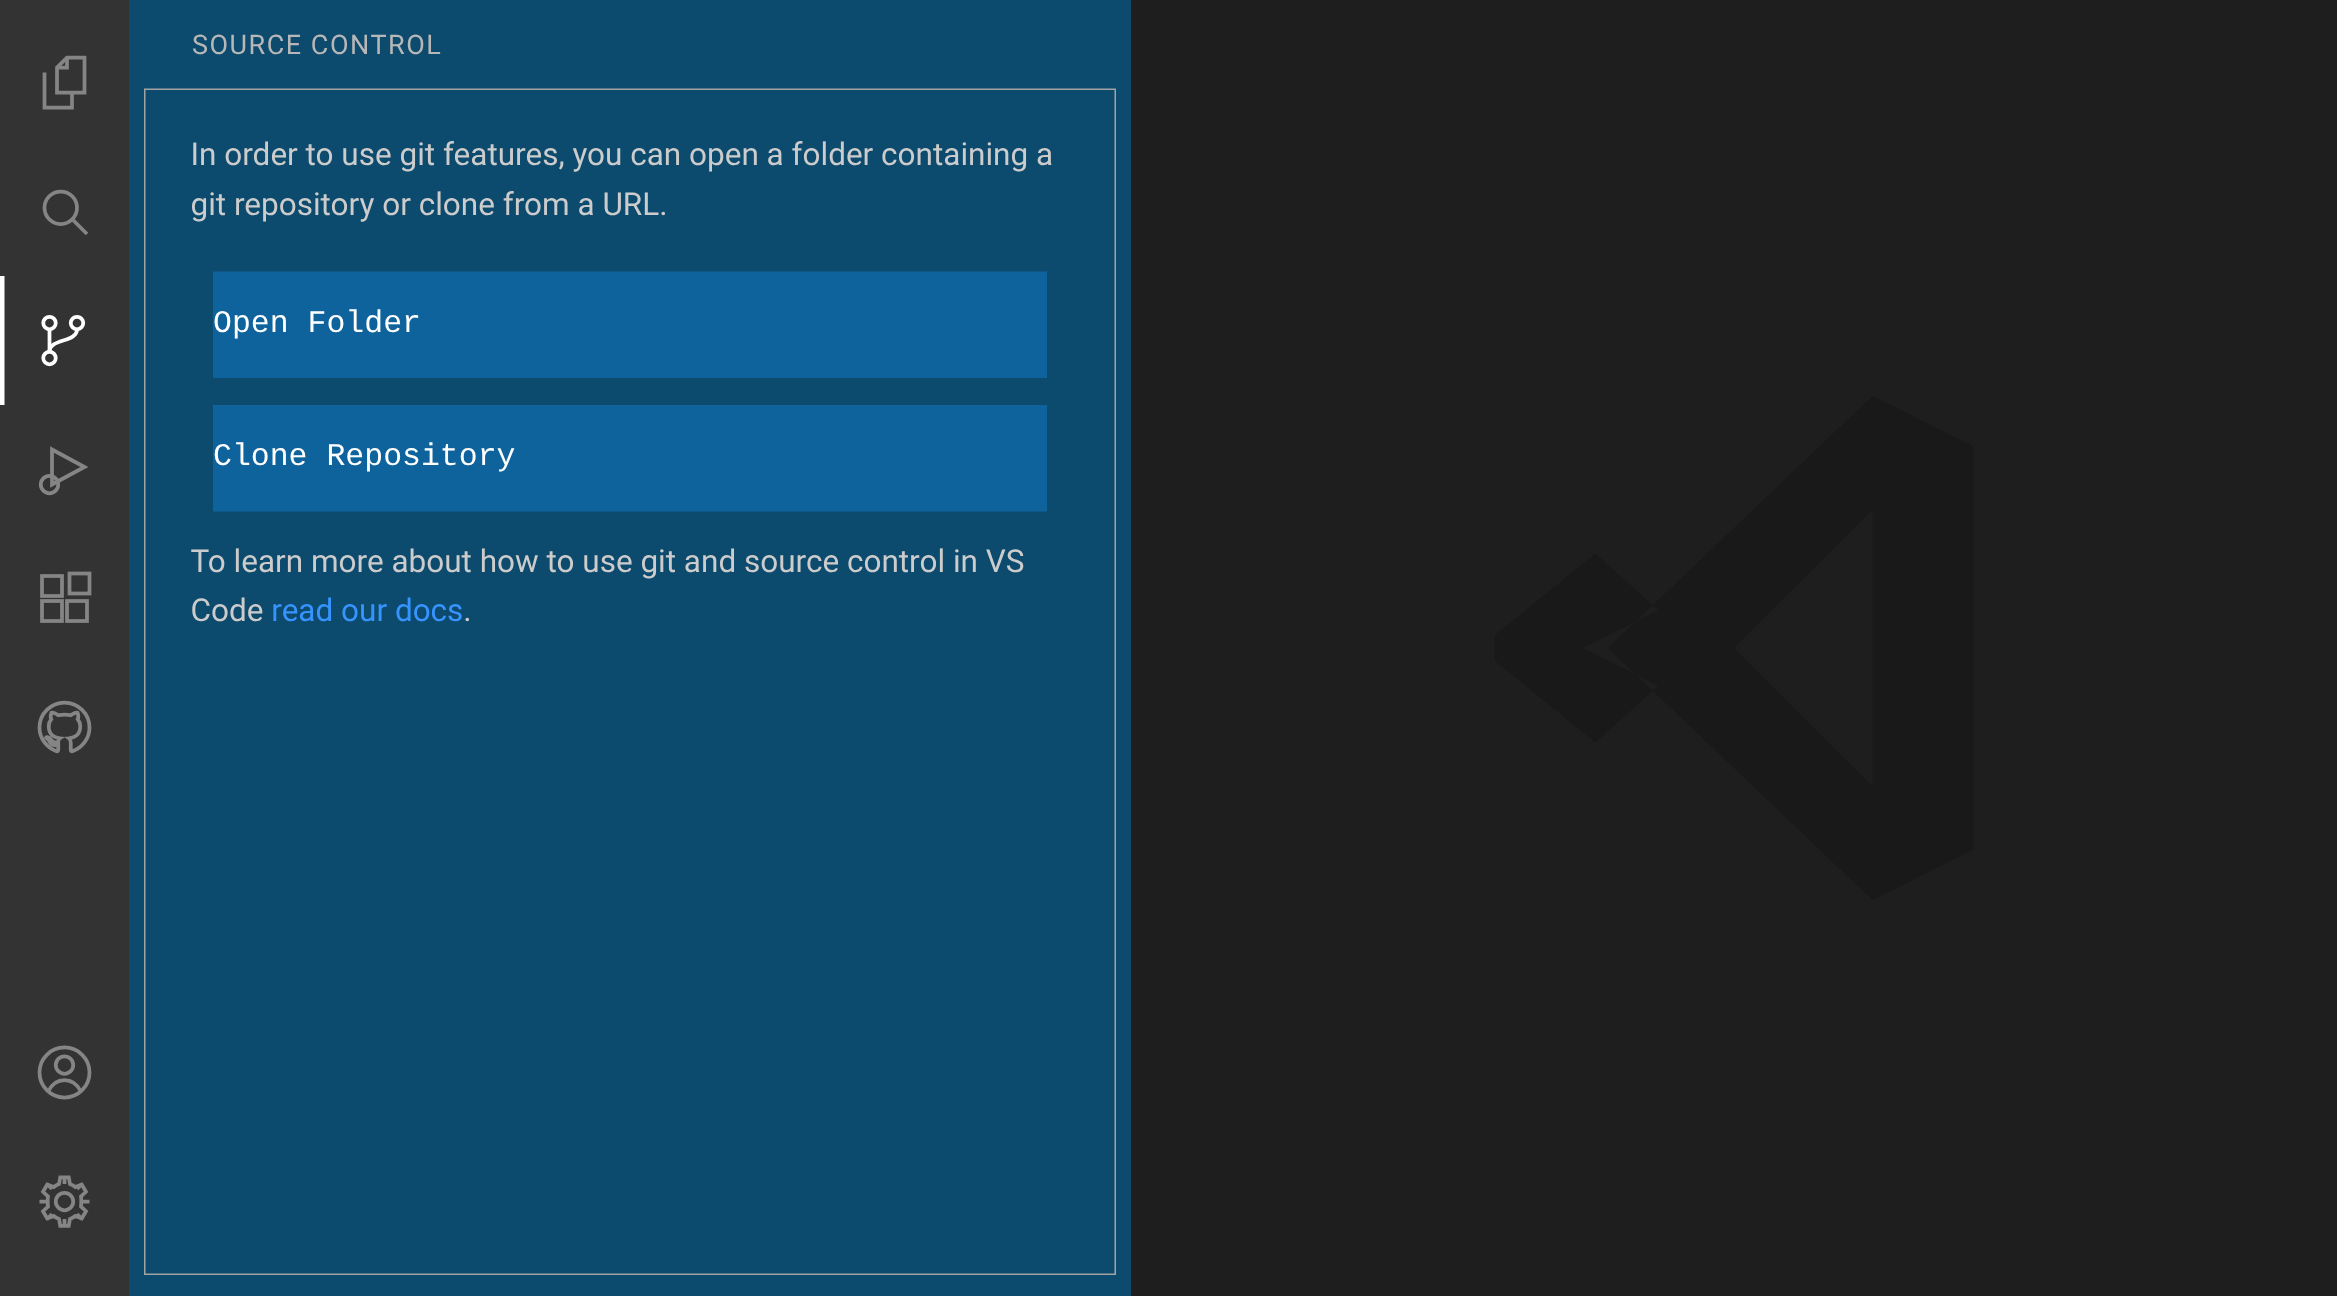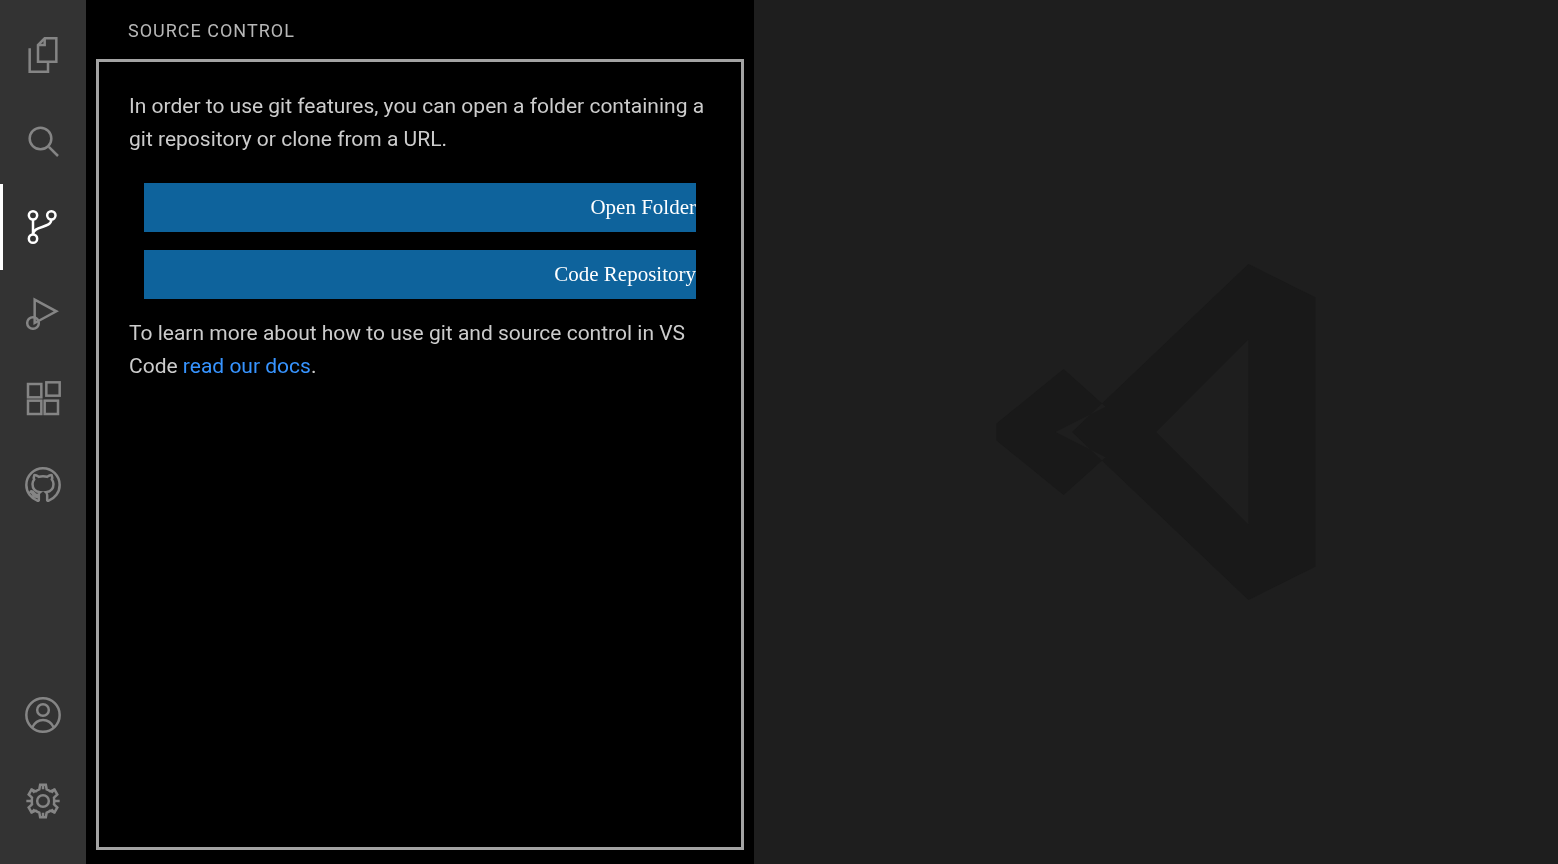--- a/index.html
+++ b/index.html
@@ -61,56 +61,56 @@
       top: 0;
       bottom: 0;
       width: 3px;
       background: #ffffff;
     }
     .activity-item.active svg {
       stroke: #ffffff;
     }
     .sidebar {
       width: 668px;
-      background: #000000;
+      background: #0c4a6e;
       flex-shrink: 0;
       display: flex;
       flex-direction: column;
     }
     .sidebar-header {
       padding: 20px 30px 18px 42px;
       font-size: 18px;
       letter-spacing: 1px;
       color: #b7b7b7;
       font-weight: 400;
     }
     .sidebar-content {
       margin: 0 10px 14px 10px;
       flex: 1;
-      border: 3px solid #a3a3a3;
+      border: 1px solid #a3a3a3;
       padding: 28px 30px;
     }
     .info-text {
       font-size: 21px;
       line-height: 1.55;
       color: #cccccc;
       margin-bottom: 28px;
     }
     .btn {
       display: block;
       width: calc(100% - 30px);
       margin: 0 auto 18px auto;
       background: #0e639c;
       color: #ffffff;
       border: none;
-      padding: 12px 0;
+      padding: 24px 0;
       font-size: 21px;
-      font-family: Liberation Serif, serif;
+      font-family: Liberation Mono, monospace;
       cursor: pointer;
-      text-align: right;
+      text-align: left;
     }
     .learn-text {
       font-size: 21px;
       line-height: 1.55;
       color: #cccccc;
       margin-top: 16px;
     }
     .link {
       color: #3794ff;
       cursor: pointer;
@@ -204,21 +204,21 @@
       </svg>
     </div>
   </div>
 </div>
 
 <div class="sidebar">
   <div class="sidebar-header">SOURCE CONTROL</div>
   <div class="sidebar-content">
     <p class="info-text">In order to use git features, you can open a folder containing a git repository or clone from a URL.</p>
     <button class="btn">Open Folder</button>
-    <button class="btn">Code Repository</button>
+    <button class="btn">Clone Repository</button>
     <p class="learn-text">
       <span>To learn more about how to use git and source control in VS Code </span><span class="link">read our docs</span><span>.</span>
     </p>
   </div>
 </div>
 
 <div class="editor-area">
   <div class="vscode-watermark">
     <svg viewBox="0 0 100 100">
       <path d="M 72 10 L 88 18 L 88 82 L 72 90 L 30 50 Z M 72 28 L 50 50 L 72 72 Z M 28 35 L 12 48 L 12 52 L 28 65 L 38 56 L 26 50 L 38 44 Z" fill-rule="evenodd"></path>

